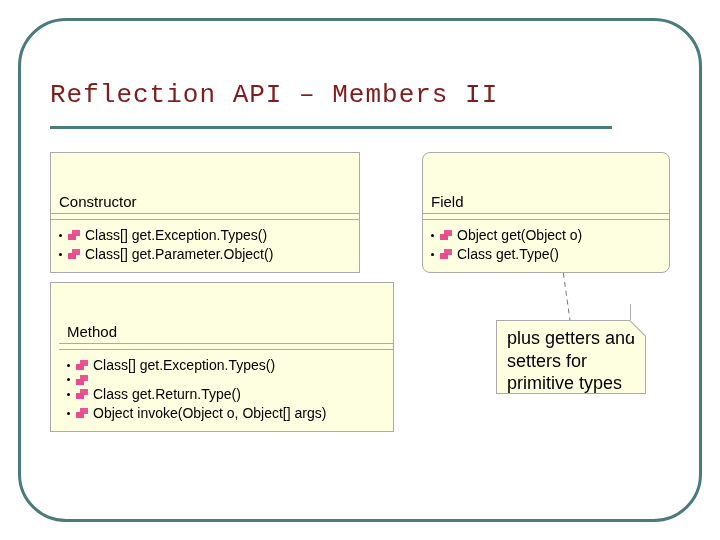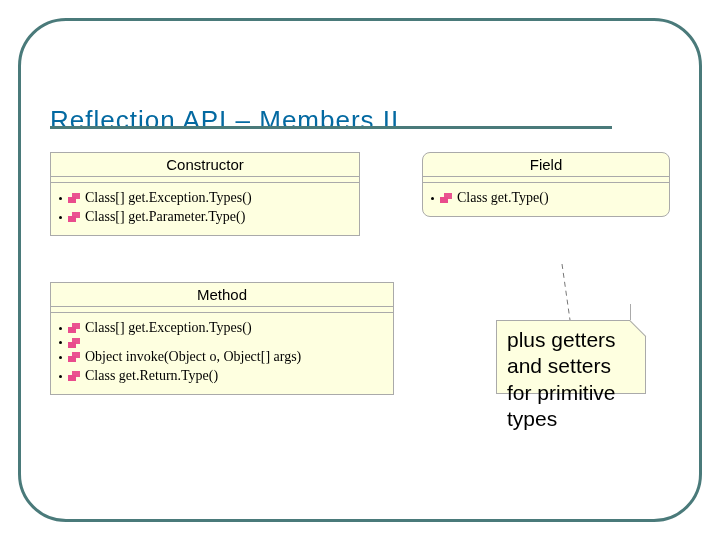--- a/index.html
+++ b/index.html
@@ -12,25 +12,25 @@
     overflow: hidden;
   }
   .frame {
     position: absolute;
     top: 18px; left: 18px; right: 18px; bottom: 18px;
     border: 3px solid #4a7a7a;
     border-radius: 48px;
   }
   .title {
     position: absolute;
-    top: 105px;
+    top: 80px;
     left: 50px;
-    font-family: Liberation Sans, sans-serif;
+    font-family: Liberation Mono, monospace;
     font-size: 26px;
-    color: #0369a1;
+    color: #7f1d1d;
     letter-spacing: 1px;
   }
   .title-underline {
     position: absolute;
     top: 126px;
     left: 50px;
     width: 562px;
     height: 0;
     border-top: 3px solid #4a7a7a;
   }
@@ -40,33 +40,33 @@
     left: 50px;
     right: 50px;
     bottom: 50px;
   }
   .uml {
     position: absolute;
     background: #feffe0;
     border: 1px solid #aaa;
   }
   .uml-header {
-    text-align: center;
+    text-align: left;
     font-size: 15px;
     color: #000;
     padding: 3px 8px;
     border-bottom: 1px solid #aaa;
+    margin-top: 37px;
   }
   .uml-gap {
     height: 6px;
     border-bottom: 1px solid #aaa;
   }
   .uml-body {
     padding: 6px 8px 8px 8px;
-    font-family: Liberation Serif, serif;
   }
   .member {
     display: flex;
     align-items: center;
     font-size: 14px;
     color: #000;
     line-height: 1.35;
     white-space: nowrap;
   }
   .dot {
@@ -93,31 +93,31 @@
     width: 8px; height: 6px;
     background: #e94b8c;
     opacity: 0.95;
   }
 
   
   .box-constructor { top: 0; left: 0; width: 310px; }
   
   .box-field { top: 0; left: 372px; width: 248px; border-radius: 8px; }
   
-  .box-method { top: 130px; left: 0; width: 344px; }
+  .box-method { top: 130px; left: 0; width: 344px; padding-left: 8px; }
 
   .note {
     position: absolute;
     top: 168px;
     left: 446px;
     width: 150px;
     height: 74px;
     background: #feffe0;
     border: 1px solid #aaa;
-    font-size: 21px;
+    font-size: 18px;
     color: #000;
     padding: 6px 6px 6px 10px;
     line-height: 1.25;
   }
   .note-corner {
     position: absolute;
     top: -1px; right: -1px;
     width: 16px; height: 16px;
     background: #fff;
   }
@@ -175,32 +175,37 @@
     <div class="uml-gap"></div>
     <div class="uml-body">
       <div class="member">
         <span class="dot"></span>
         <span class="mico"></span>
         <span>Class[] get.Exception.Types()</span>
       </div>
       <div class="member">
         <span class="dot"></span>
         <span class="mico"></span>
-        <span>Class[] get.Parameter.Type()</span>
+        <span>Class[] get.Parameter.Object()</span>
       </div>
     </div>
   </div>
 
   <div class="uml box-field">
     <div class="uml-header">Field</div>
     <div class="uml-gap"></div>
     <div class="uml-body">
       <div class="member">
         <span class="dot"></span>
         <span class="mico"></span>
+        <span>Object get(Object o)</span>
+      </div>
+      <div class="member">
+        <span class="dot"></span>
+        <span class="mico"></span>
         <span>Class get.Type()</span>
       </div>
     </div>
   </div>
 
   <div class="uml box-method">
     <div class="uml-header">Method</div>
     <div class="uml-gap"></div>
     <div class="uml-body">
       <div class="member">
@@ -208,26 +213,26 @@
         <span class="mico"></span>
         <span>Class[] get.Exception.Types()</span>
       </div>
       <div class="member">
         <span class="dot"></span>
         <span class="mico"></span>
       </div>
       <div class="member">
         <span class="dot"></span>
         <span class="mico"></span>
+        <span>Class get.Return.Type()</span>
+      </div>
+      <div class="member">
+        <span class="dot"></span>
+        <span class="mico"></span>
         <span>Object invoke(Object o, Object[] args)</span>
-      </div>
-      <div class="member">
-        <span class="dot"></span>
-        <span class="mico"></span>
-        <span>Class get.Return.Type()</span>
       </div>
     </div>
   </div>
 
   <div class="note">
     <div class="note-corner"></div>
     <div class="note-fold"></div>
     <div class="note-fold-line"></div>
     <span>plus getters and setters for primitive types</span>
   </div>

